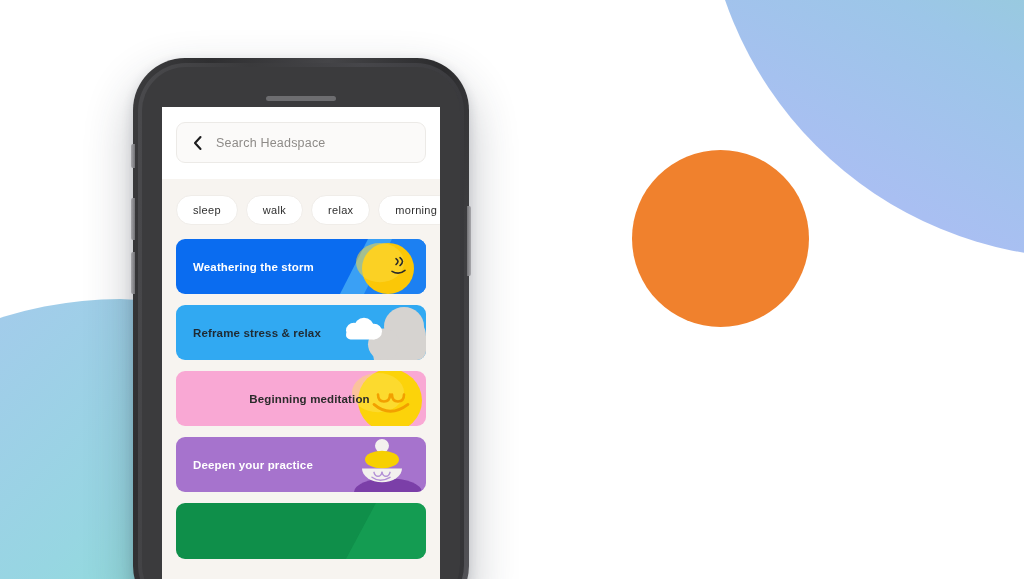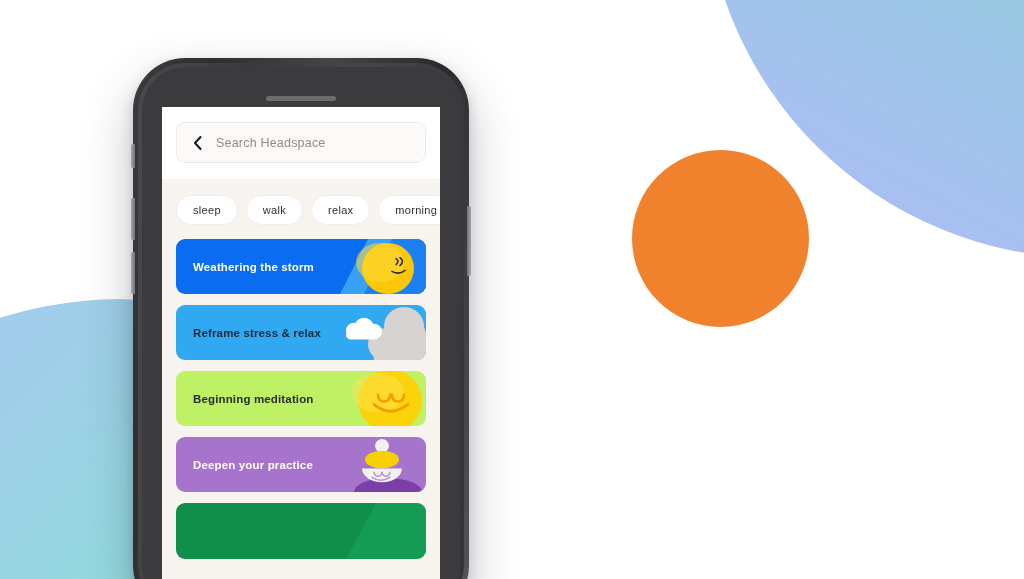--- a/index.html
+++ b/index.html
@@ -226,21 +226,21 @@
                   <circle cx="34" cy="23" r="10"></circle>
                   <circle cx="44" cy="27" r="8"></circle>
                   <rect x="16" y="26" width="32" height="9" rx="4.5"></rect>
                 </g>
               </svg>
             </div>
             <div class="card-title" style="color:#1f2a33;">Reframe stress &amp; relax</div>
           </div>
 
 
-          <div class="card" style="background:#bef264;">
+          <div class="card" style="background:#f9a8d4;justify-content:center;">
             <div class="card-art" style="width:92px;">
               <svg viewBox="0 0 92 56" preserveAspectRatio="none">
                 <circle cx="56" cy="30" r="32" fill="#fcd30a"></circle>
                 <ellipse cx="44" cy="22" rx="26" ry="20" fill="#fde35a" opacity=".45"></ellipse>
                 <path d="M44 24 q0 7 6 7 q6 0 6 -7" stroke="#f2a000" stroke-width="2.6" fill="none" stroke-linecap="round"></path>
                 <path d="M58 24 q0 7 6 7 q6 0 6 -7" stroke="#f2a000" stroke-width="2.6" fill="none" stroke-linecap="round"></path>
                 <path d="M40 34 q16 14 34 0" stroke="#f2a000" stroke-width="2.8" fill="none" stroke-linecap="round"></path>
               </svg>
             </div>
             <div class="card-title" style="color:#2b2b2b;">Beginning meditation</div>

